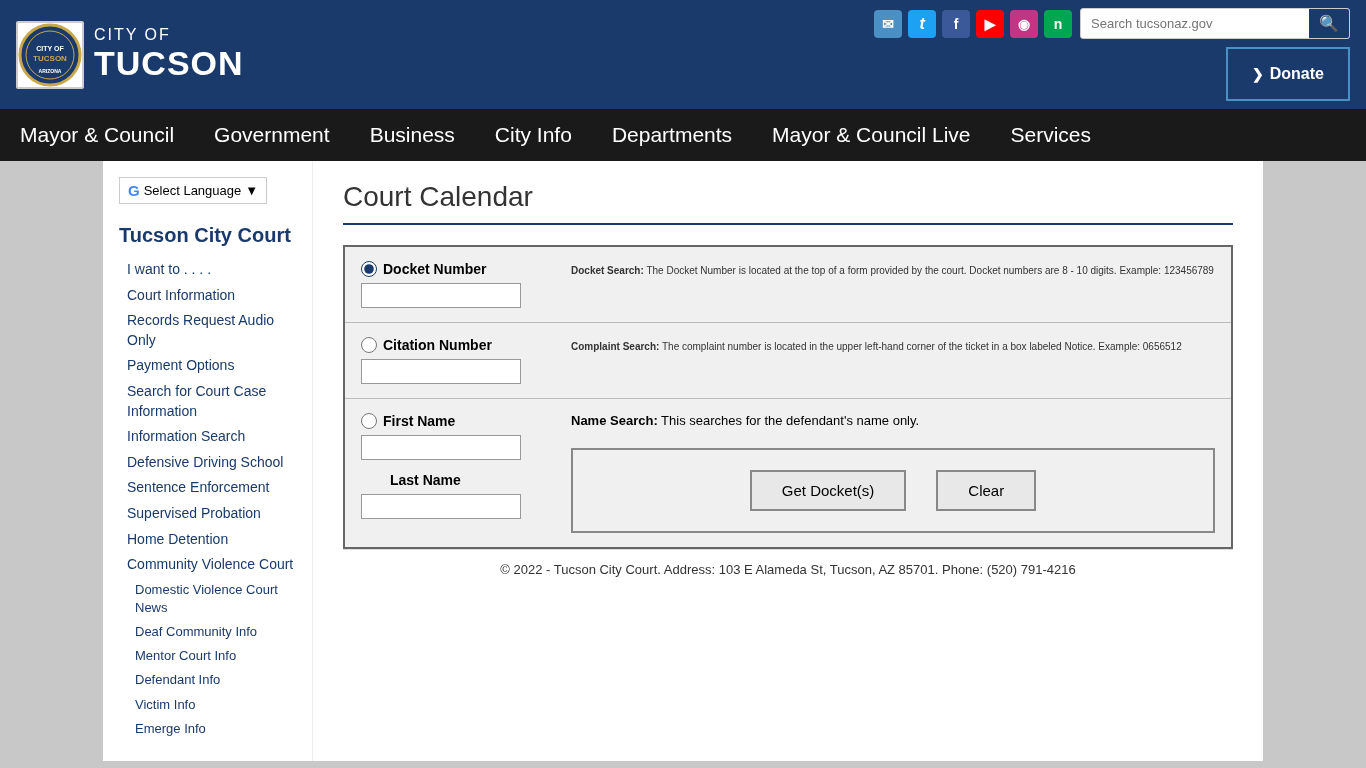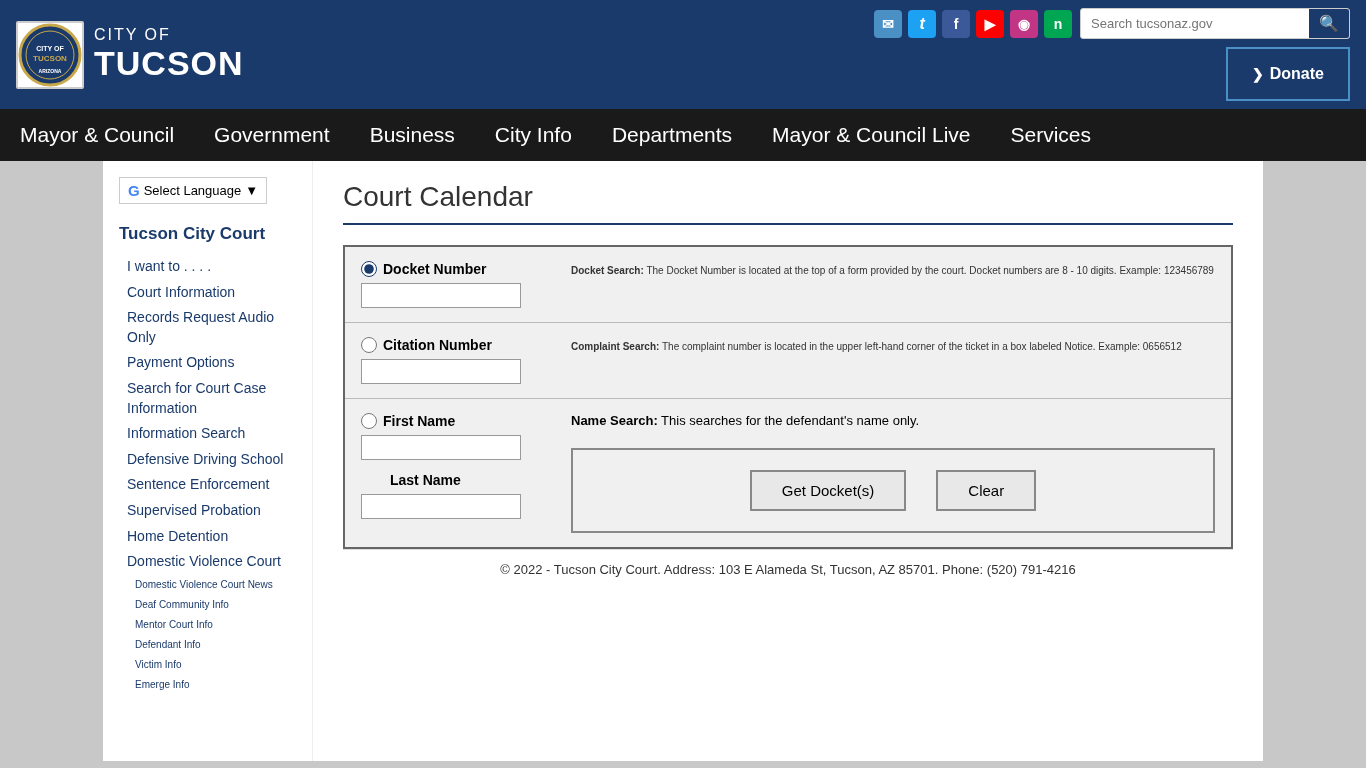--- a/index.html
+++ b/index.html
@@ -32,23 +32,23 @@
     #main-nav { background: #1a1a1a; display: flex; }
     .nav-item { color: #fff; padding: 14px 20px; font-size: 21px; cursor: pointer; white-space: nowrap; }
 
     
     #content-wrapper { display: flex; background: #fff; max-width: 1160px; margin: 0 auto; min-height: 600px; }
 
     
     #sidebar { width: 210px; min-width: 210px; padding: 16px 16px; background: #fff; border-right: 1px solid #eee; }
     #google-translate { display: flex; align-items: center; gap: 4px; border: 1px solid #ccc; padding: 4px 8px; font-size: 13px; cursor: pointer; margin-bottom: 20px; width: fit-content; }
     #google-translate .g-logo { color: #4285f4; font-weight: bold; font-size: 15px; }
-    #sidebar-title { font-size: 17px; font-weight: bold; color: #1a3a6b; margin-bottom: 10px; }
+    #sidebar-title { font-size: 20px; font-weight: bold; color: #1a3a6b; margin-bottom: 10px; }
     .sidebar-link { display: block; color: #1a3a6b; text-decoration: none; padding: 3px 0 3px 8px; font-size: 14px; cursor: pointer; line-height: 1.4; }
-    .sidebar-link.sub { padding-left: 16px; font-size: 10px; }
+    .sidebar-link.sub { padding-left: 16px; font-size: 13px; }
 
     
     #main { flex: 1; padding: 20px 30px; }
     #page-title { font-size: 28px; font-weight: normal; color: #333; border-bottom: 2px solid #1a3a6b; padding-bottom: 10px; margin-bottom: 20px; }
     #search-section-title { font-size: 20px; font-weight: bold; color: #1a1a1a; margin-bottom: 16px; text-align: center; }
 
     
     #search-form { border: 2px solid #666; padding: 0; background: #f0f0f0; }
     .search-row { display: flex; align-items: flex-start; padding: 14px 16px; border-bottom: 1px solid #bbb; background: #f0f0f0; }
     .search-row:last-of-type { border-bottom: none; }
@@ -132,21 +132,21 @@
       <a class="sidebar-link">I want to . . . .</a>
       <a class="sidebar-link">Court Information</a>
       <a class="sidebar-link">Records Request Audio Only</a>
       <a class="sidebar-link">Payment Options</a>
       <a class="sidebar-link">Search for Court Case Information</a>
       <a class="sidebar-link">Information Search</a>
       <a class="sidebar-link">Defensive Driving School</a>
       <a class="sidebar-link">Sentence Enforcement</a>
       <a class="sidebar-link">Supervised Probation</a>
       <a class="sidebar-link">Home Detention</a>
-      <a class="sidebar-link">Domestic Violence Court</a>
+      <a class="sidebar-link">Community Violence Court</a>
       <a class="sidebar-link sub">Domestic Violence Court News</a>
       <a class="sidebar-link sub">Deaf Community Info</a>
       <a class="sidebar-link sub">Mentor Court Info</a>
       <a class="sidebar-link sub">Defendant Info</a>
       <a class="sidebar-link sub">Victim Info</a>
       <a class="sidebar-link sub">Emerge Info</a>
     </div>
 
     <div id="main">
       <h1 id="page-title">Court Calendar</h1>

